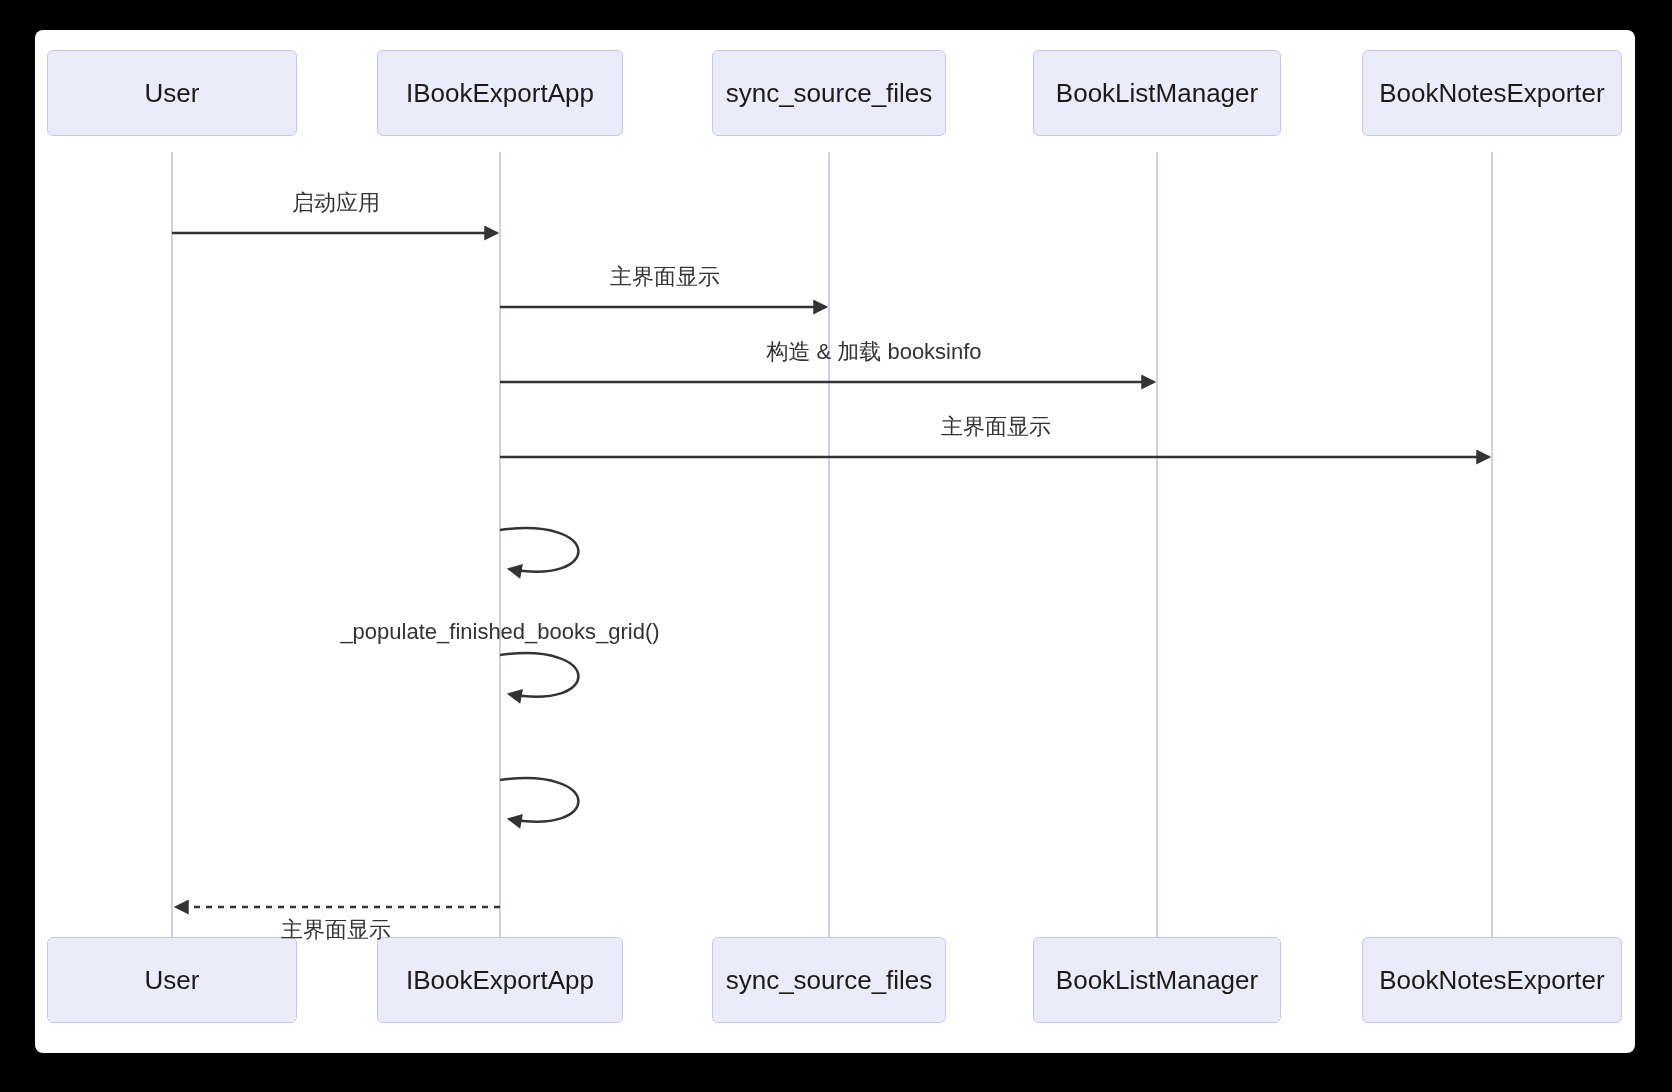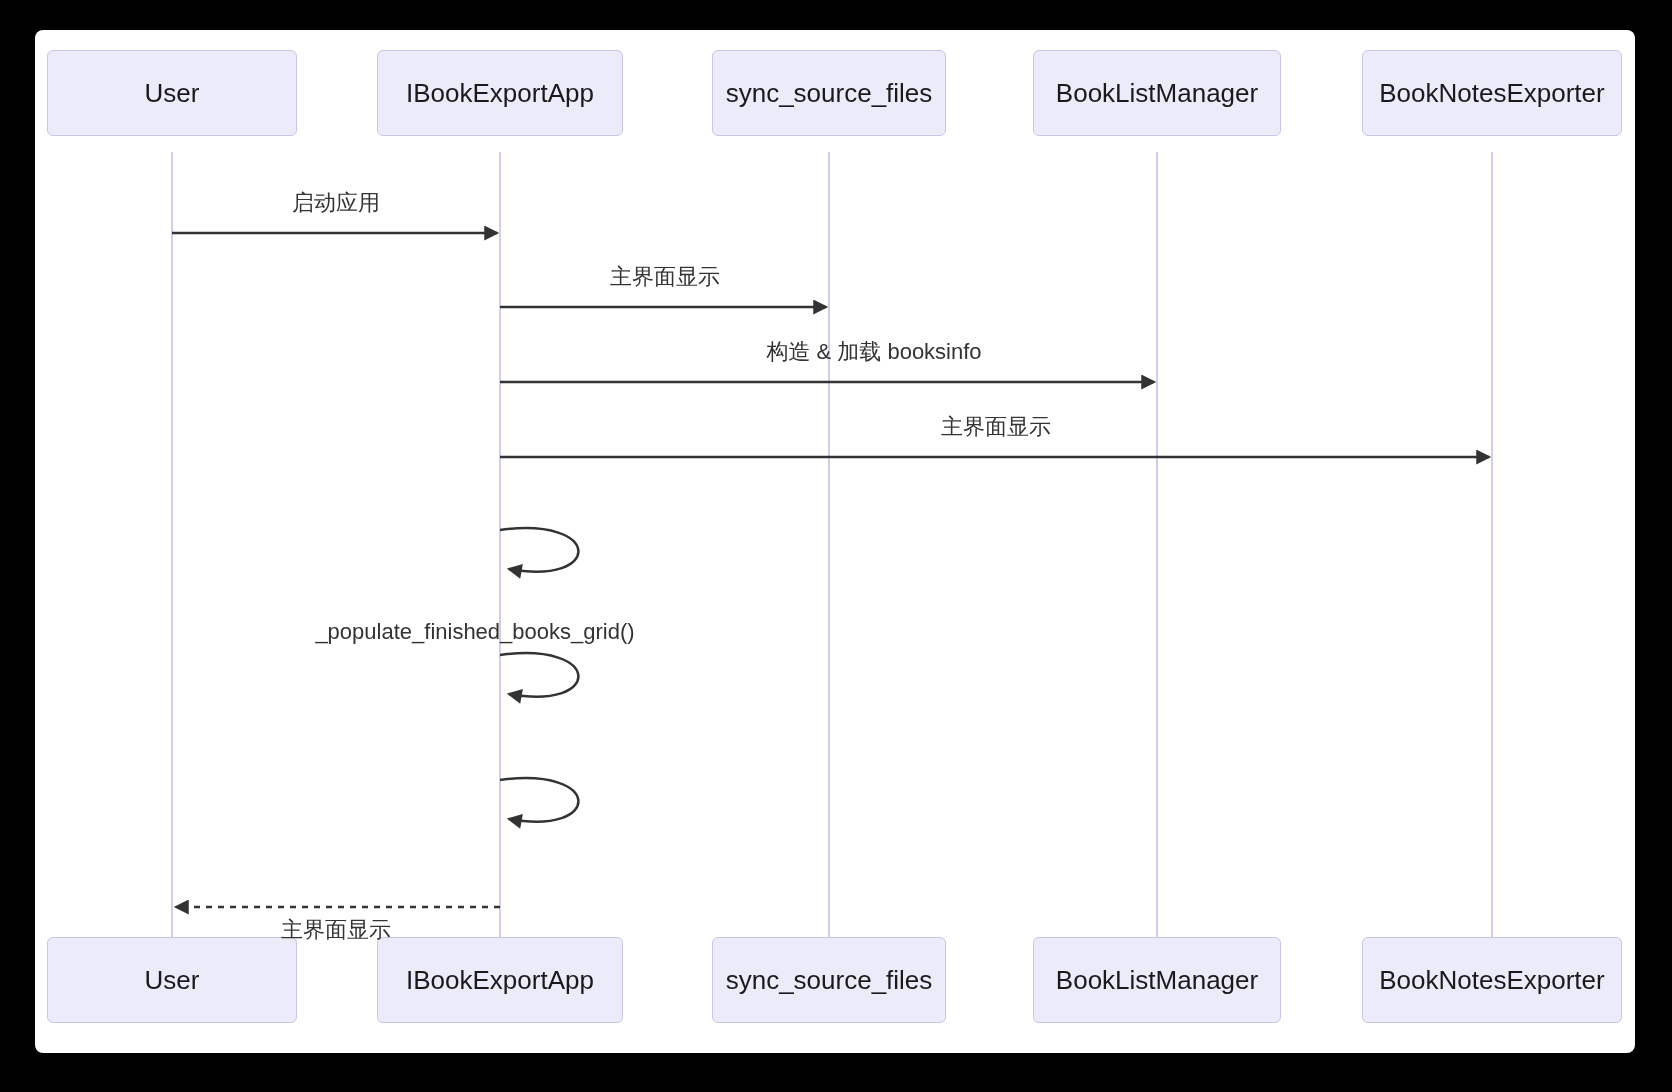--- a/index.html
+++ b/index.html
@@ -127,17 +127,17 @@
       <span class="actor-label">BookListManager</span>
     </div>
     <div class="actor-box bottom" style="left:1327px; width:260px;">
       <span class="actor-label">BookNotesExporter</span>
     </div>
 
     <div class="msg-label" style="left:301px; top:173px;">启动应用</div>
     <div class="msg-label" style="left:630px; top:247px;">主界面显示</div>
     <div class="msg-label" style="left:794px; top:322px;margin-left:45px;">构造 &amp; 加载 booksinfo</div>
     <div class="msg-label" style="left:961px; top:397px;">主界面显示</div>
-    <div class="msg-label" style="left:440px; top:602px;">_populate_finished_books_grid()</div>
+    <div class="msg-label" style="left:465px; top:602px;">_populate_finished_books_grid()</div>
     <div class="msg-label" style="left:301px; top:900px;">主界面显示</div>
 
   </div>
 </div>
 
 </body></html>

